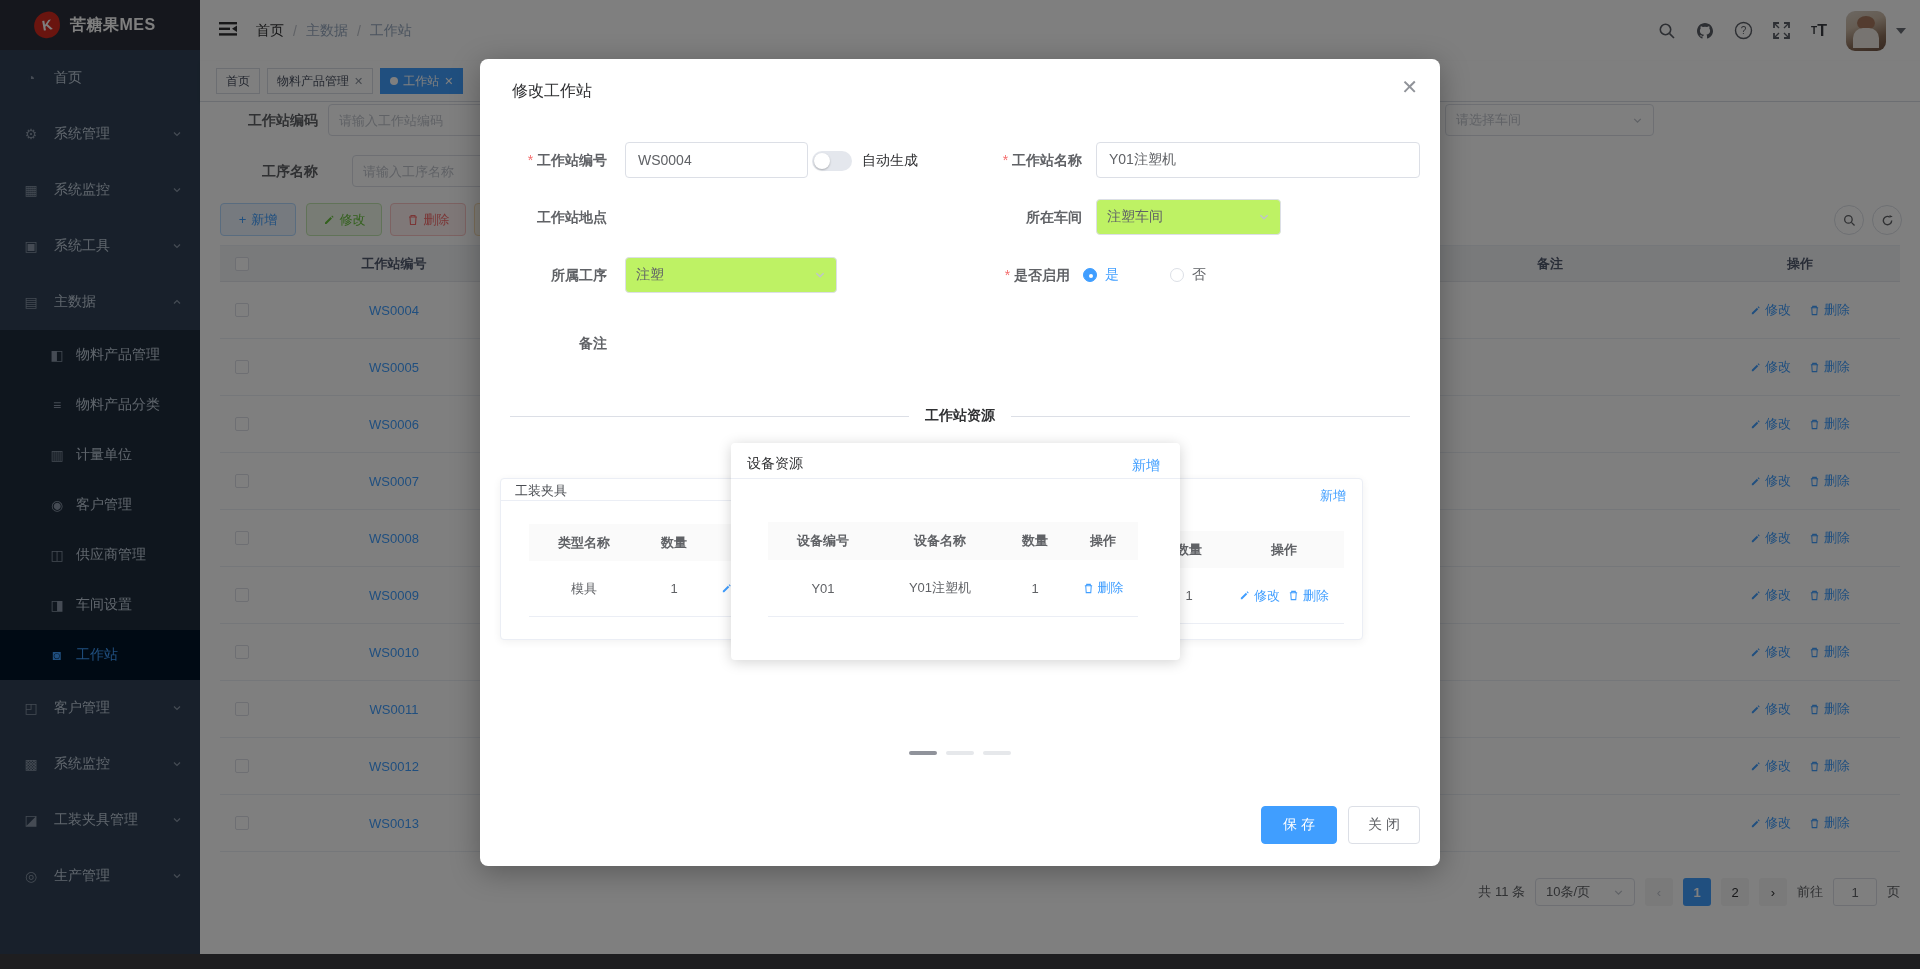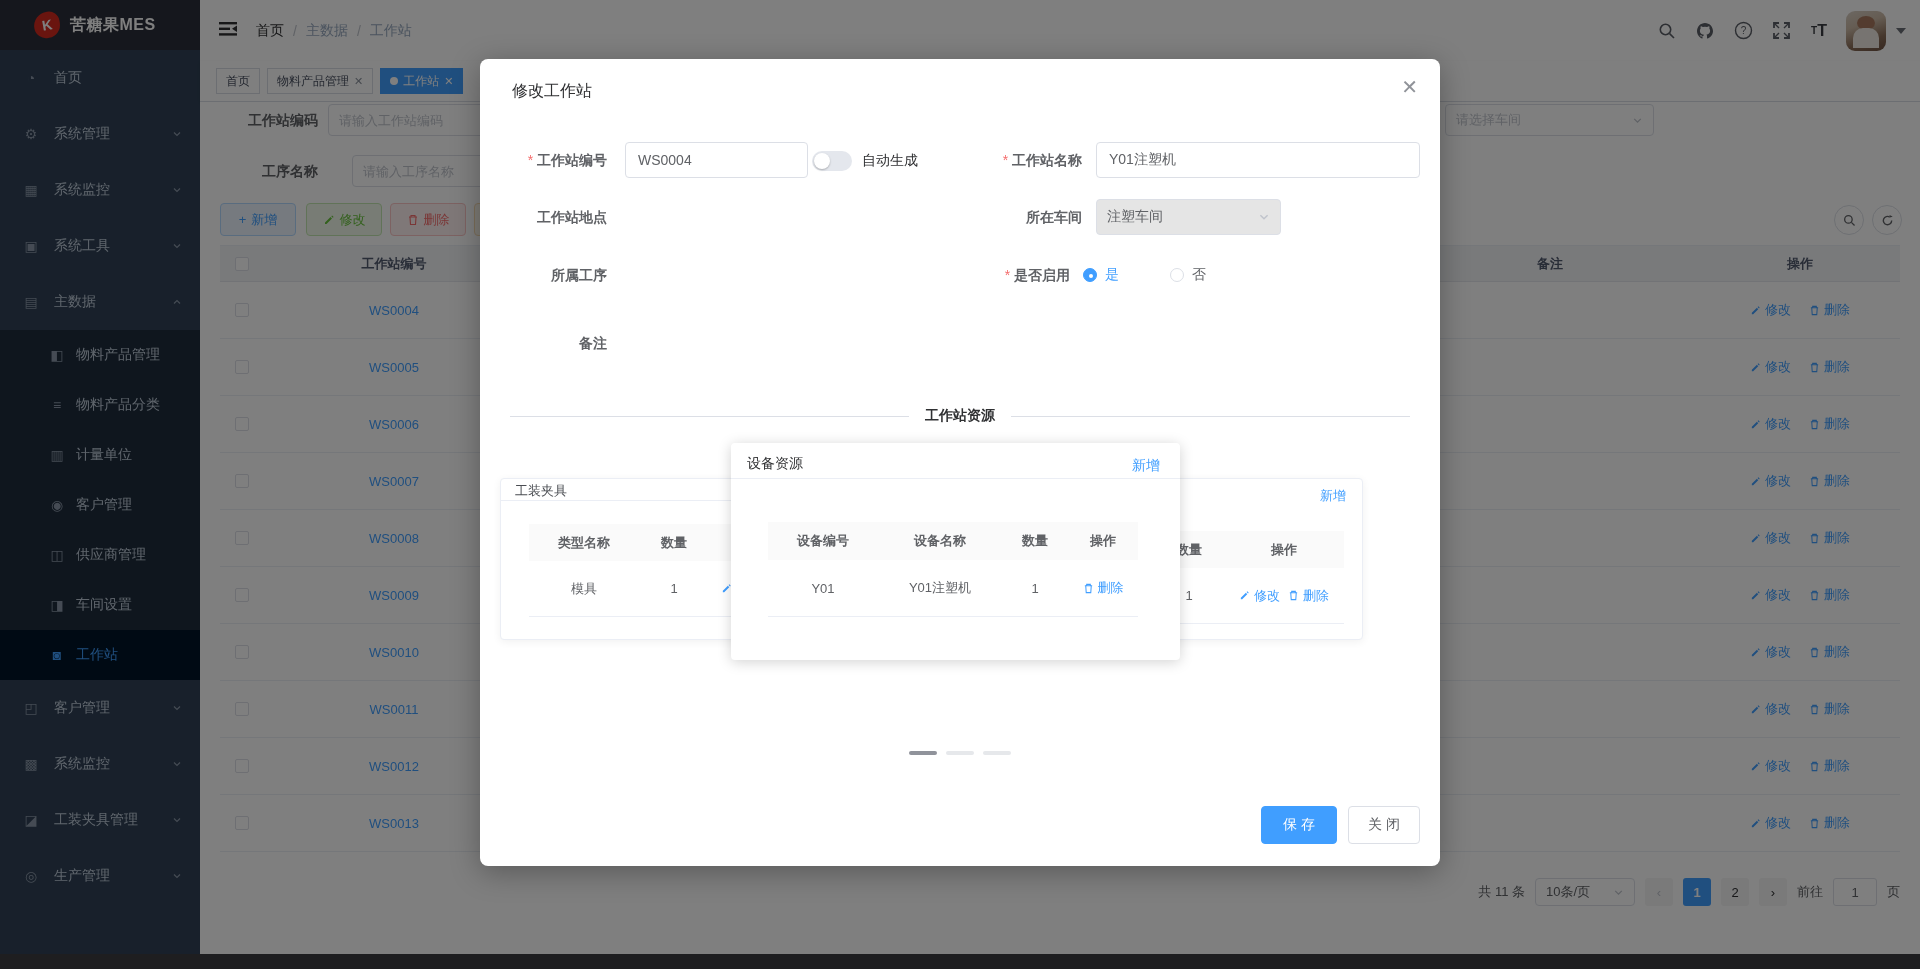--- a/index.html
+++ b/index.html
@@ -91,21 +91,21 @@
   .overlay { position:absolute; inset:0; background:rgba(0,0,0,.5); z-index:50; }
   .modal { position:absolute; left:480px; top:59px; width:960px; height:807px; background:#fff; border-radius:8px; z-index:100;
     box-shadow:0 6px 30px rgba(0,0,0,.3); }
   .m-title { position:absolute; left:32px; top:22px; font-size:16px; color:#303133; }
   .m-close { position:absolute; right:22px; top:18px; font-size:20px; color:#909399; cursor:pointer; line-height:1; }
   .m-label { position:absolute; width:120px; text-align:right; font-size:14px; font-weight:600; color:#606266; line-height:36px; }
   .req:before { content:"* "; color:#F56C6C; font-weight:normal; }
   .m-input { position:absolute; height:36px; border:1px solid #dcdfe6; border-radius:4px; padding:0 12px; font-size:14px; color:#606266;
     background:#fff; font-family:inherit; }
   .m-input::placeholder { color:#c0c4cc; }
-  .m-sel { position:absolute; height:36px; border:1px solid #dcdfe6; border-radius:4px; background:#e5e5e5; display:flex; align-items:center;
+  .m-sel { position:absolute; height:36px; border:1px solid #dcdfe6; border-radius:4px; background:#bef264; display:flex; align-items:center;
     padding:0 10px; font-size:14px; color:#606266; cursor:pointer; }
   .m-sel .sel-txt { flex:1; }
   .toggle { position:absolute; width:40px; height:20px; border-radius:10px; background:#e4e7ed; cursor:pointer; }
   .toggle .knob { position:absolute; left:2px; top:2px; width:16px; height:16px; border-radius:50%; background:#fff; box-shadow:0 1px 2px rgba(0,0,0,.25); }
   .inline-lab { position:absolute; font-size:14px; color:#303133; line-height:36px; }
   .radio-row { position:absolute; display:flex; align-items:center; gap:8px; height:36px; cursor:pointer; }
   .radio { width:14px; height:14px; border-radius:50%; border:1px solid #dcdfe6; background:#fff; }
   .radio.on { border-color:#409EFF; background:#409EFF; position:relative; }
   .radio.on:after { content:""; position:absolute; left:5px; top:5px; width:4px; height:4px; border-radius:50%; background:#fff; }
   .rlab-on { color:#409EFF; font-size:14px; }
@@ -618,20 +618,26 @@
     <div class="m-label" style="left:7px; top:140px;">工作站地点</div>
     <div class="m-label" style="left:482px; top:140px;">所在车间</div>
     <div class="m-sel" style="left:616px; top:140px; width:185px;">
       <span class="sel-txt">注塑车间</span>
       <svg width="12" height="12" viewBox="0 0 10 10">
           <path d="M2 3.5 L5 6.5 L8 3.5" stroke="#c0c4cc" stroke-width="1.2" fill="none"></path>
         </svg>
     </div>
 
     <div class="m-label" style="left:7px; top:198px;">所属工序</div>
+    <div class="m-sel" style="left:145px; top:198px; width:212px;">
+      <span class="sel-txt">注塑</span>
+      <svg width="12" height="12" viewBox="0 0 10 10">
+          <path d="M2 3.5 L5 6.5 L8 3.5" stroke="#c0c4cc" stroke-width="1.2" fill="none"></path>
+        </svg>
+    </div>
     <div class="m-label req" style="left:470px; top:198px;">是否启用</div>
     <div class="radio-row" style="left:603px; top:198px;">
       <span class="radio on"></span>
       <span class="rlab-on">是</span>
     </div>
     <div class="radio-row" style="left:690px; top:198px;">
       <span class="radio"></span>
       <span class="rlab">否</span>
     </div>
 

